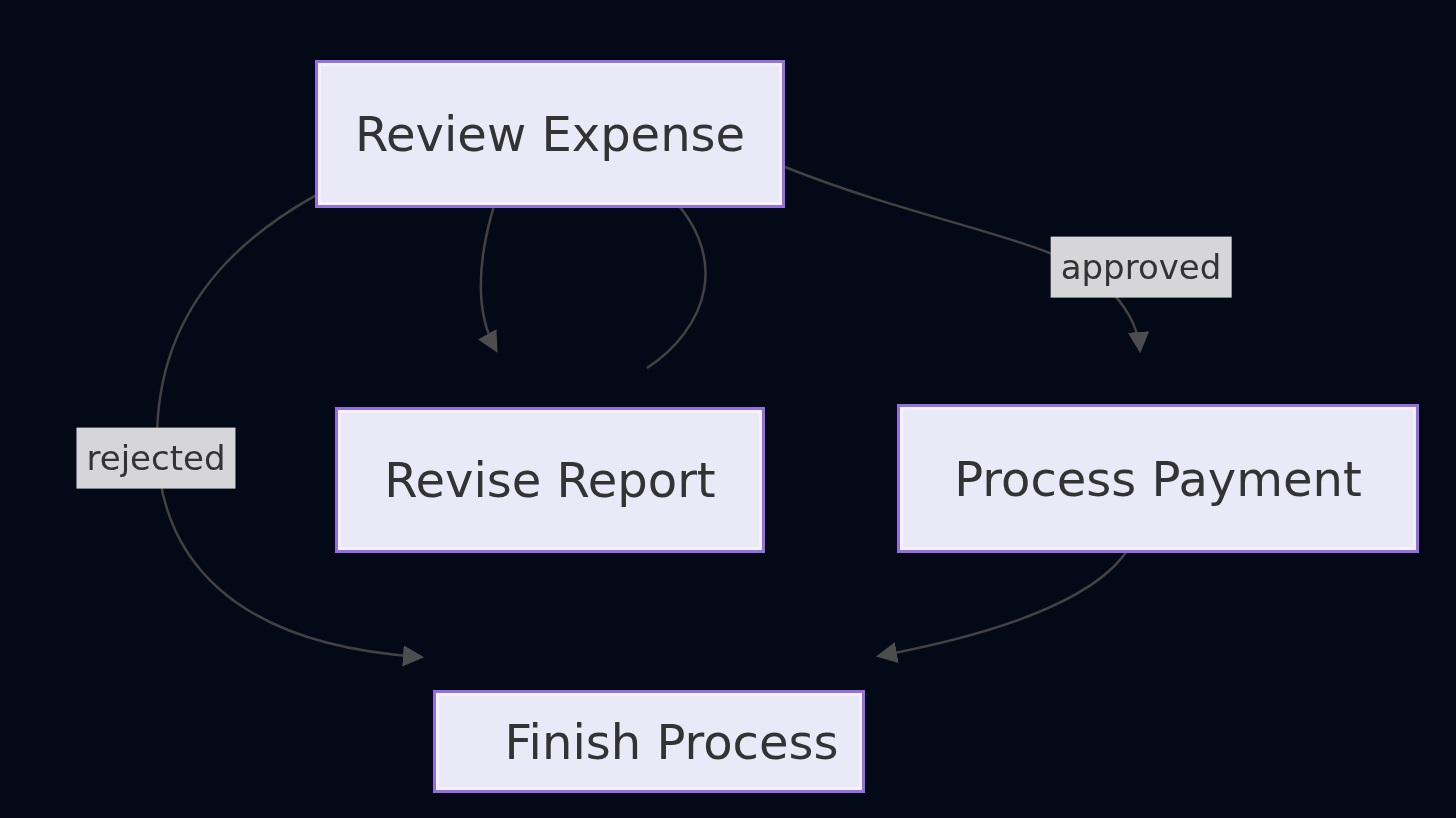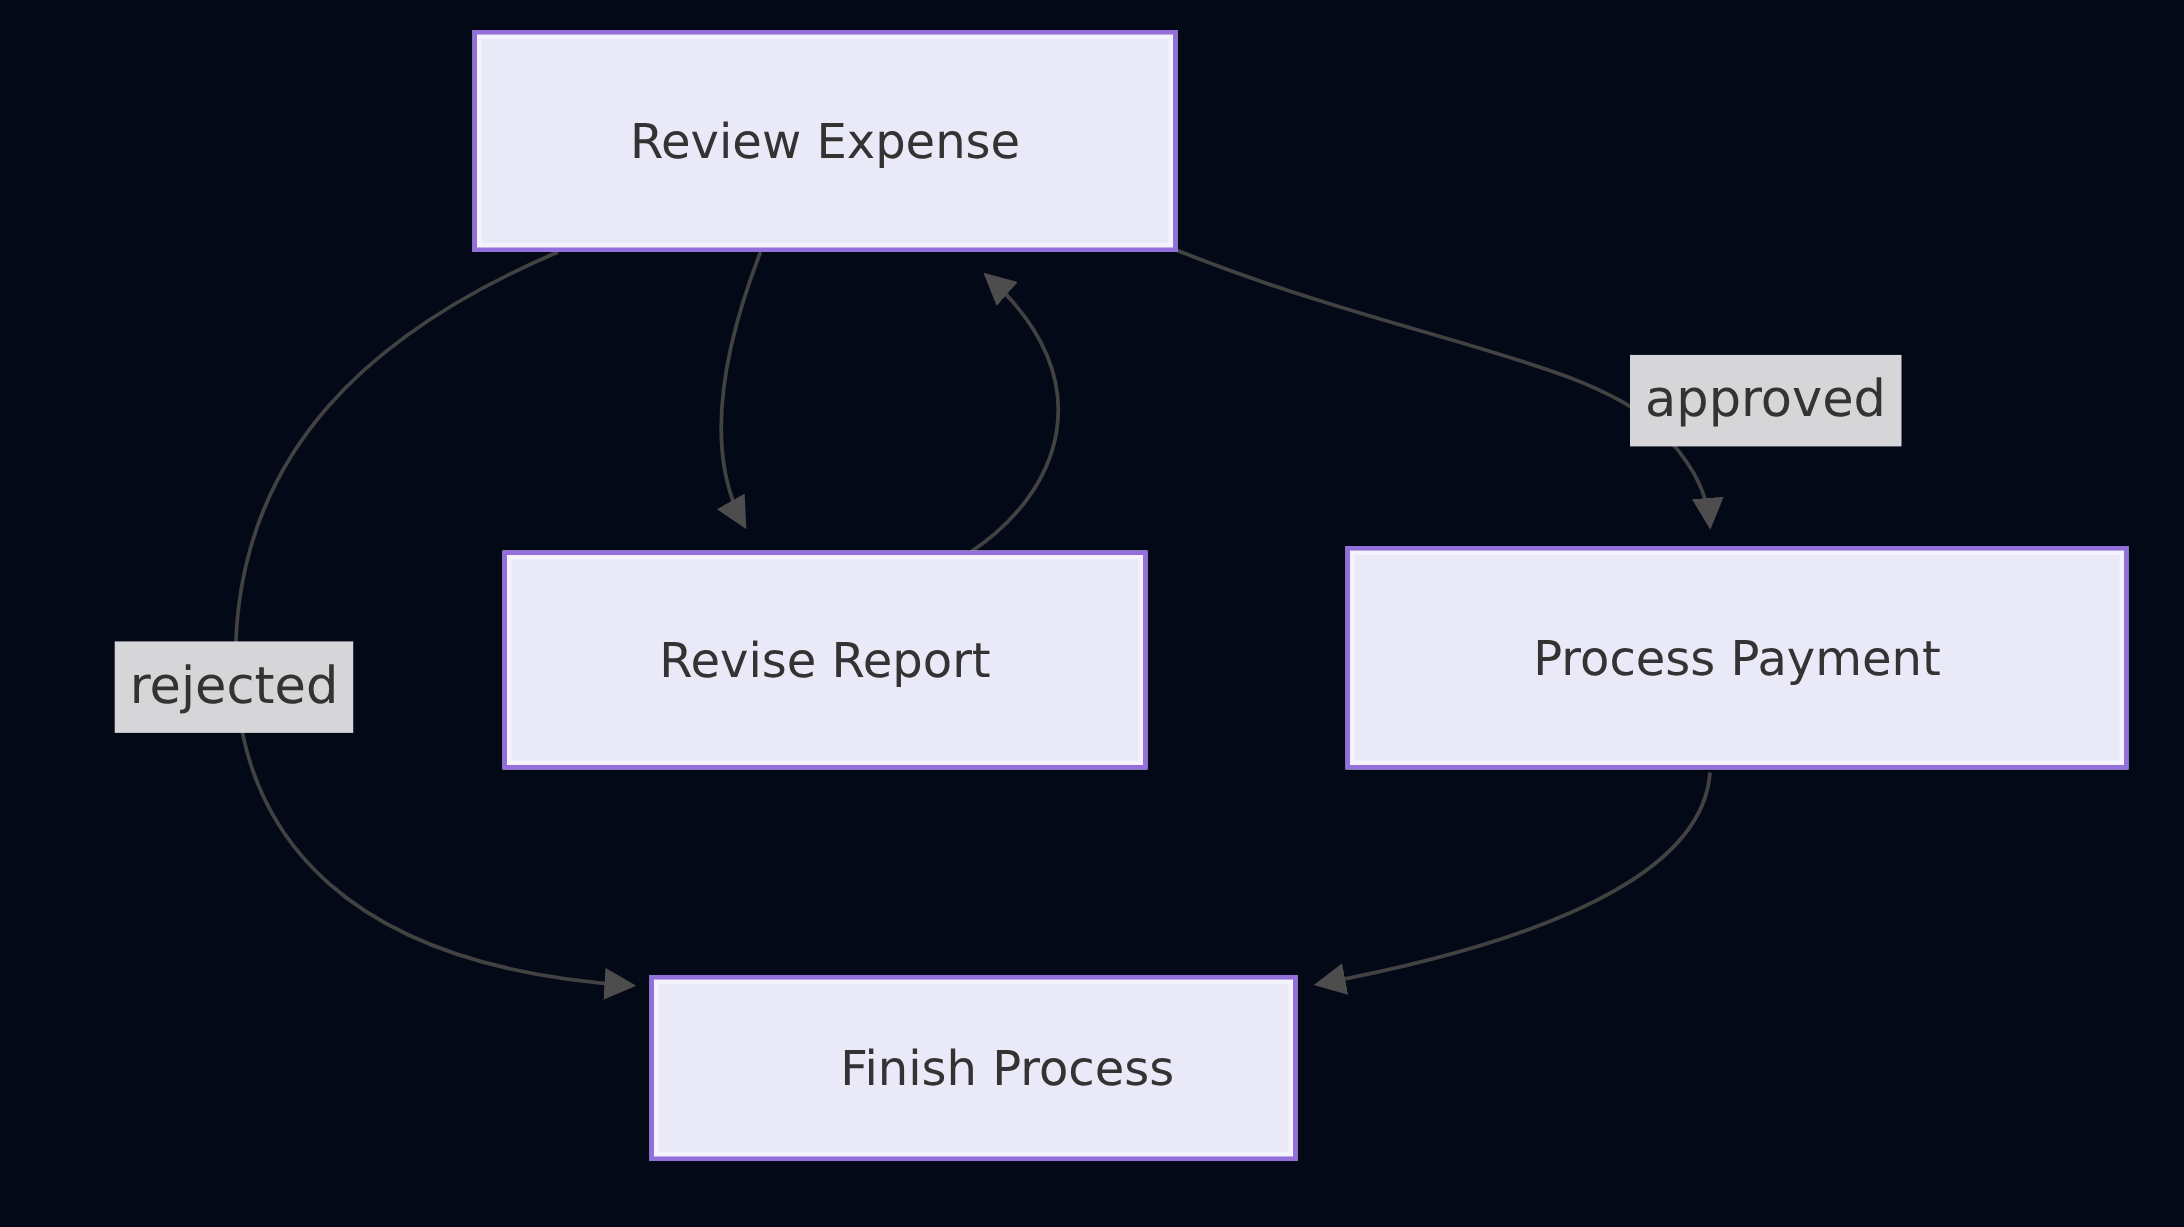--- a/index.html
+++ b/index.html
@@ -28,41 +28,42 @@
   .edges .arrowhead { fill: var(--arrow, #4d4d4d); }
   .node {
     position: absolute;
     display: flex;
     align-items: center;
     justify-content: center;
     background: var(--node-fill, #E9E9F8);
     border: 3px solid var(--node-border, #9370DB);
     box-shadow: inset 0 0 0 3px var(--node-inner, #f4f2fd);
     color: var(--text, #333333);
-    font-size: 32px;
+    font-size: 48px;
     z-index: 2;
     box-sizing: border-box;
+    margin-top: 40px;
   }
   .node-review  { left: 315px; top: 20px;  width: 470px; height: 148px; }
   .node-revise  { left: 335px; top: 367px; width: 430px; height: 146px; }
   .node-payment { left: 897px; top: 364px; width: 522px; height: 149px; }
-  .node-finish  { left: 433px; top: 650px; width: 432px; height: 124px; padding-left: 45px; }
+  .node-finish  { left: 433px; top: 650px; width: 432px; height: 103px; padding-left: 45px; }
   .edge-label {
     position: absolute;
     transform: translate(-50%, -50%);
     background: var(--label-bg, #D6D6D8);
     color: var(--text, #333333);
     font-size: 34px;
     line-height: 1.2;
     padding: 10px 10px;
     white-space: nowrap;
     z-index: 1;
   }
   .label-needs-revision { left: 451px;  top: 267px; }
-  .label-approved       { left: 1141px; top: 267px; margin-left: 36px; }
+  .label-approved       { left: 1141px; top: 267px; }
   .label-rejected       { left: 156px;  top: 458px; }
 </style>
 </head>
 <body>
 
 <div class="canvas">
 
   <svg class="edges" viewBox="0 0 1456 818" xmlns="http://www.w3.org/2000/svg">
     <defs>
       <marker id="arrow" viewBox="0 0 10 10" refX="8.5" refY="5" markerWidth="8.5" markerHeight="8.5" orient="auto-start-reverse">

